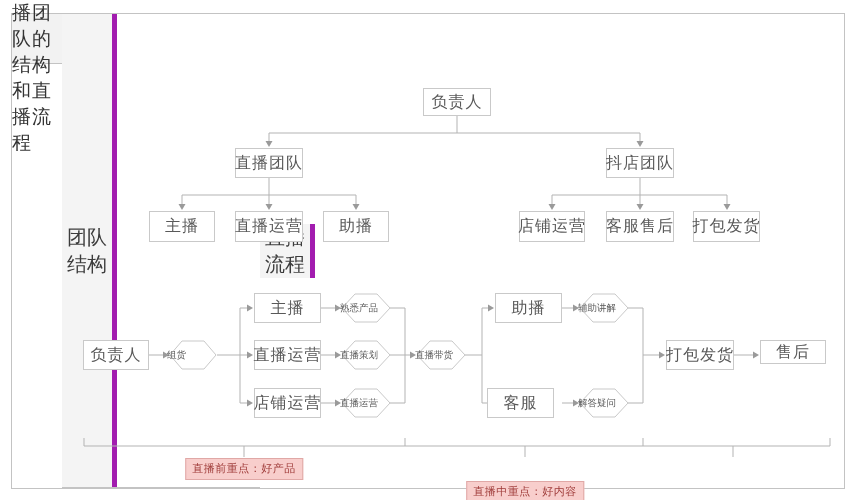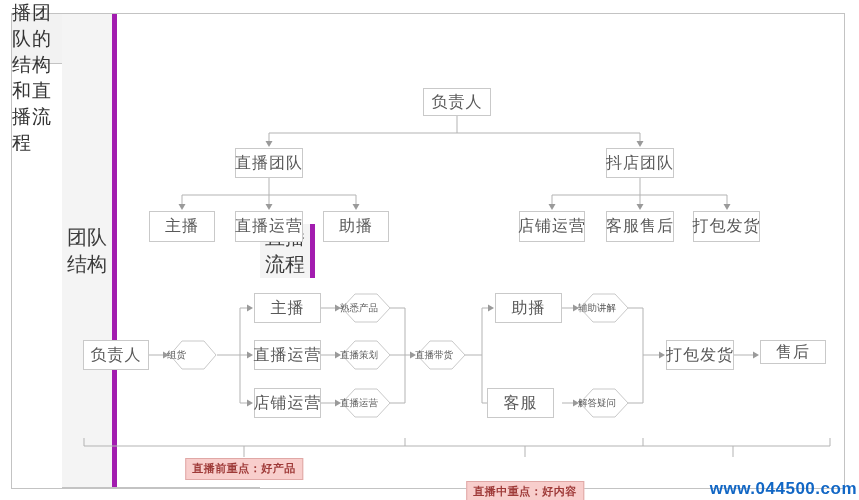--- a/index.html
+++ b/index.html
@@ -78,21 +78,21 @@
     white-space: nowrap;
     transform: translate(-50%, -50%);
   }
   .annotation {
     position: absolute;
     transform: translateX(-50%);
     background: #f8cecc;
     border: 1px solid #e0a8a6;
     color: #9e3a38;
     font-size: 11px;
-    font-weight: bold;
+    font-weight: normal;
     letter-spacing: 0.5px;
     padding: 2px 6px 3px 6px;
     white-space: nowrap;
   }
   .watermark {
     position: absolute;
     right: 2px;
     top: 479px;
     font-size: 17px;
     font-weight: bold;
@@ -197,15 +197,14 @@
   <div class="hex-label" style="left:366px;top:308px">熟悉产品</div>
   <div class="hex-label" style="left:366px;top:355px">直播策划</div>
   <div class="hex-label" style="left:366px;top:403px">直播运营</div>
   <div class="hex-label" style="left:441px;top:355px">直播带货</div>
   <div class="hex-label" style="left:604px;top:308px">辅助讲解</div>
   <div class="hex-label" style="left:604px;top:403px">解答疑问</div>
 
   <div class="annotation" style="left:244px;top:458px">直播前重点：好产品</div>
   <div class="annotation" style="left:525px;top:481px">直播中重点：好内容</div>
 
-  <div class="watermark">www.044500.com</div>
 
 </div>
 
 </body></html>

